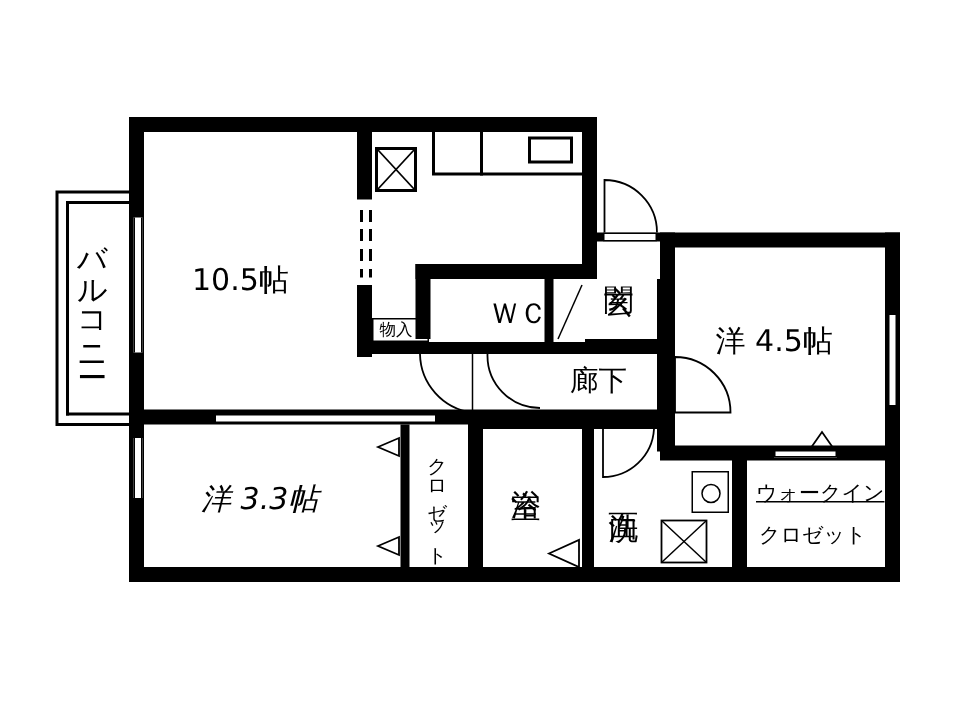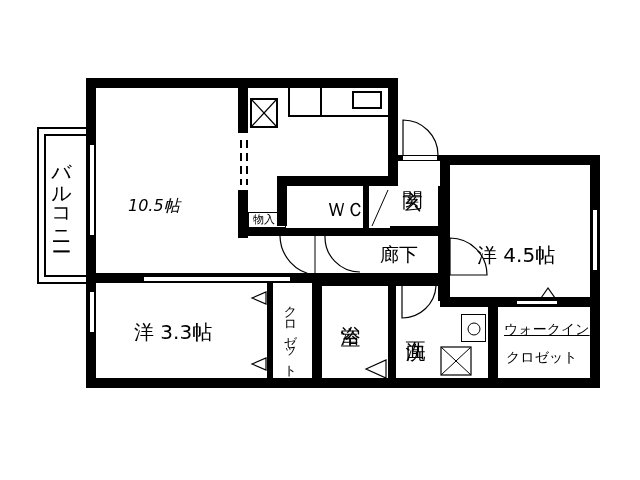--- a/index.html
+++ b/index.html
@@ -98,35 +98,35 @@
     <path d="M402 286 L402 318 A34 34 0 0 0 436 286" fill="none" stroke="#000" stroke-width="1.2"></path>
 
     <polygon points="252,298 266,292 266,304" fill="none" stroke="#000" stroke-width="1.2"></polygon>
     <polygon points="252,364 266,358 266,370" fill="none" stroke="#000" stroke-width="1.2"></polygon>
 
     <polygon points="366,369 386,360 386,378" fill="none" stroke="#000" stroke-width="1.2"></polygon>
 
     <polygon points="541,298 548,288 555,298" fill="none" stroke="#000" stroke-width="1.2"></polygon>
   </svg>
 
-  <div class="label" style="left:128px;top:198px;font-size:16px;font-style:italic;">10.5帖</div>
+  <div class="label" style="left:128px;top:176px;font-size:20px;">10.5帖</div>
 
   <div class="label vlabel" style="left:52px;top:150px;font-size:20px;">バルコニー</div>
 
   <div class="label" style="left:309px;top:200px;font-size:19px;margin-left:18px;">ＷＣ</div>
   <div class="label vlabel" style="left:403px;top:175px;font-size:20px;">玄関</div>
   <div class="label" style="left:380px;top:245px;font-size:19px;">廊下</div>
   <div class="label" style="left:253px;top:214px;font-size:11px;">物入</div>
 
-  <div class="label" style="left:477px;top:217px;font-size:20px;margin-top:28px;">
+  <div class="label" style="left:477px;top:217px;font-size:20px;">
     <span>洋</span>
     <span>4.5帖</span>
   </div>
 
-  <div class="label" style="left:134px;top:322px;font-size:20px;">
+  <div class="label" style="left:134px;top:322px;font-size:20px;font-style:italic;">
     <span>洋</span>
     <span>3.3帖</span>
   </div>
 
   <div class="label vlabel" style="left:284px;top:296px;font-size:13px;">クロゼット</div>
   <div class="label vlabel" style="left:341px;top:310px;font-size:20px;">浴室</div>
   <div class="label vlabel" style="left:406px;top:326px;font-size:20px;">洗面</div>
 
   <div class="label" style="left:504px;top:322px;font-size:14px;text-decoration:underline;">ウォークイン</div>
   <div class="label" style="left:506px;top:350px;font-size:14px;">クロゼット</div>

